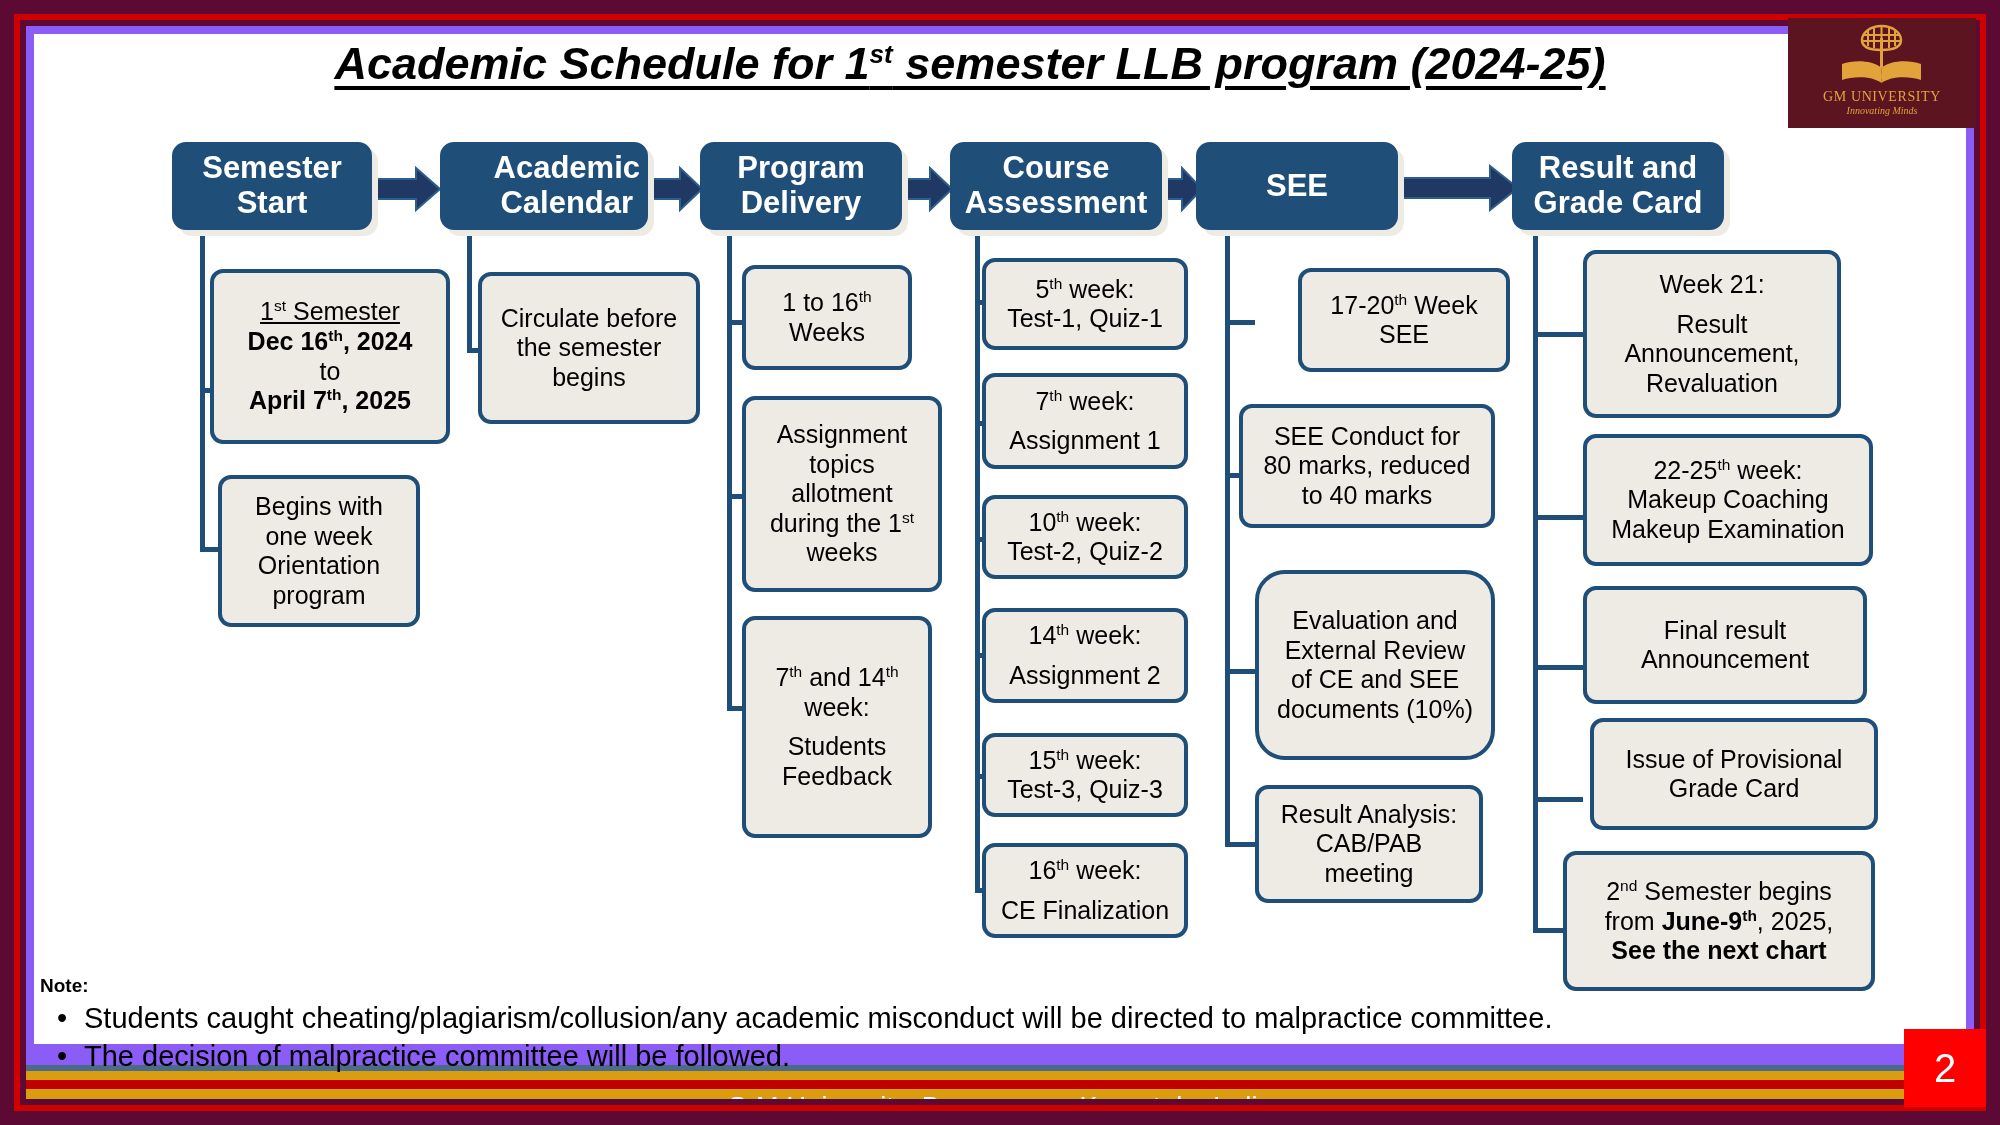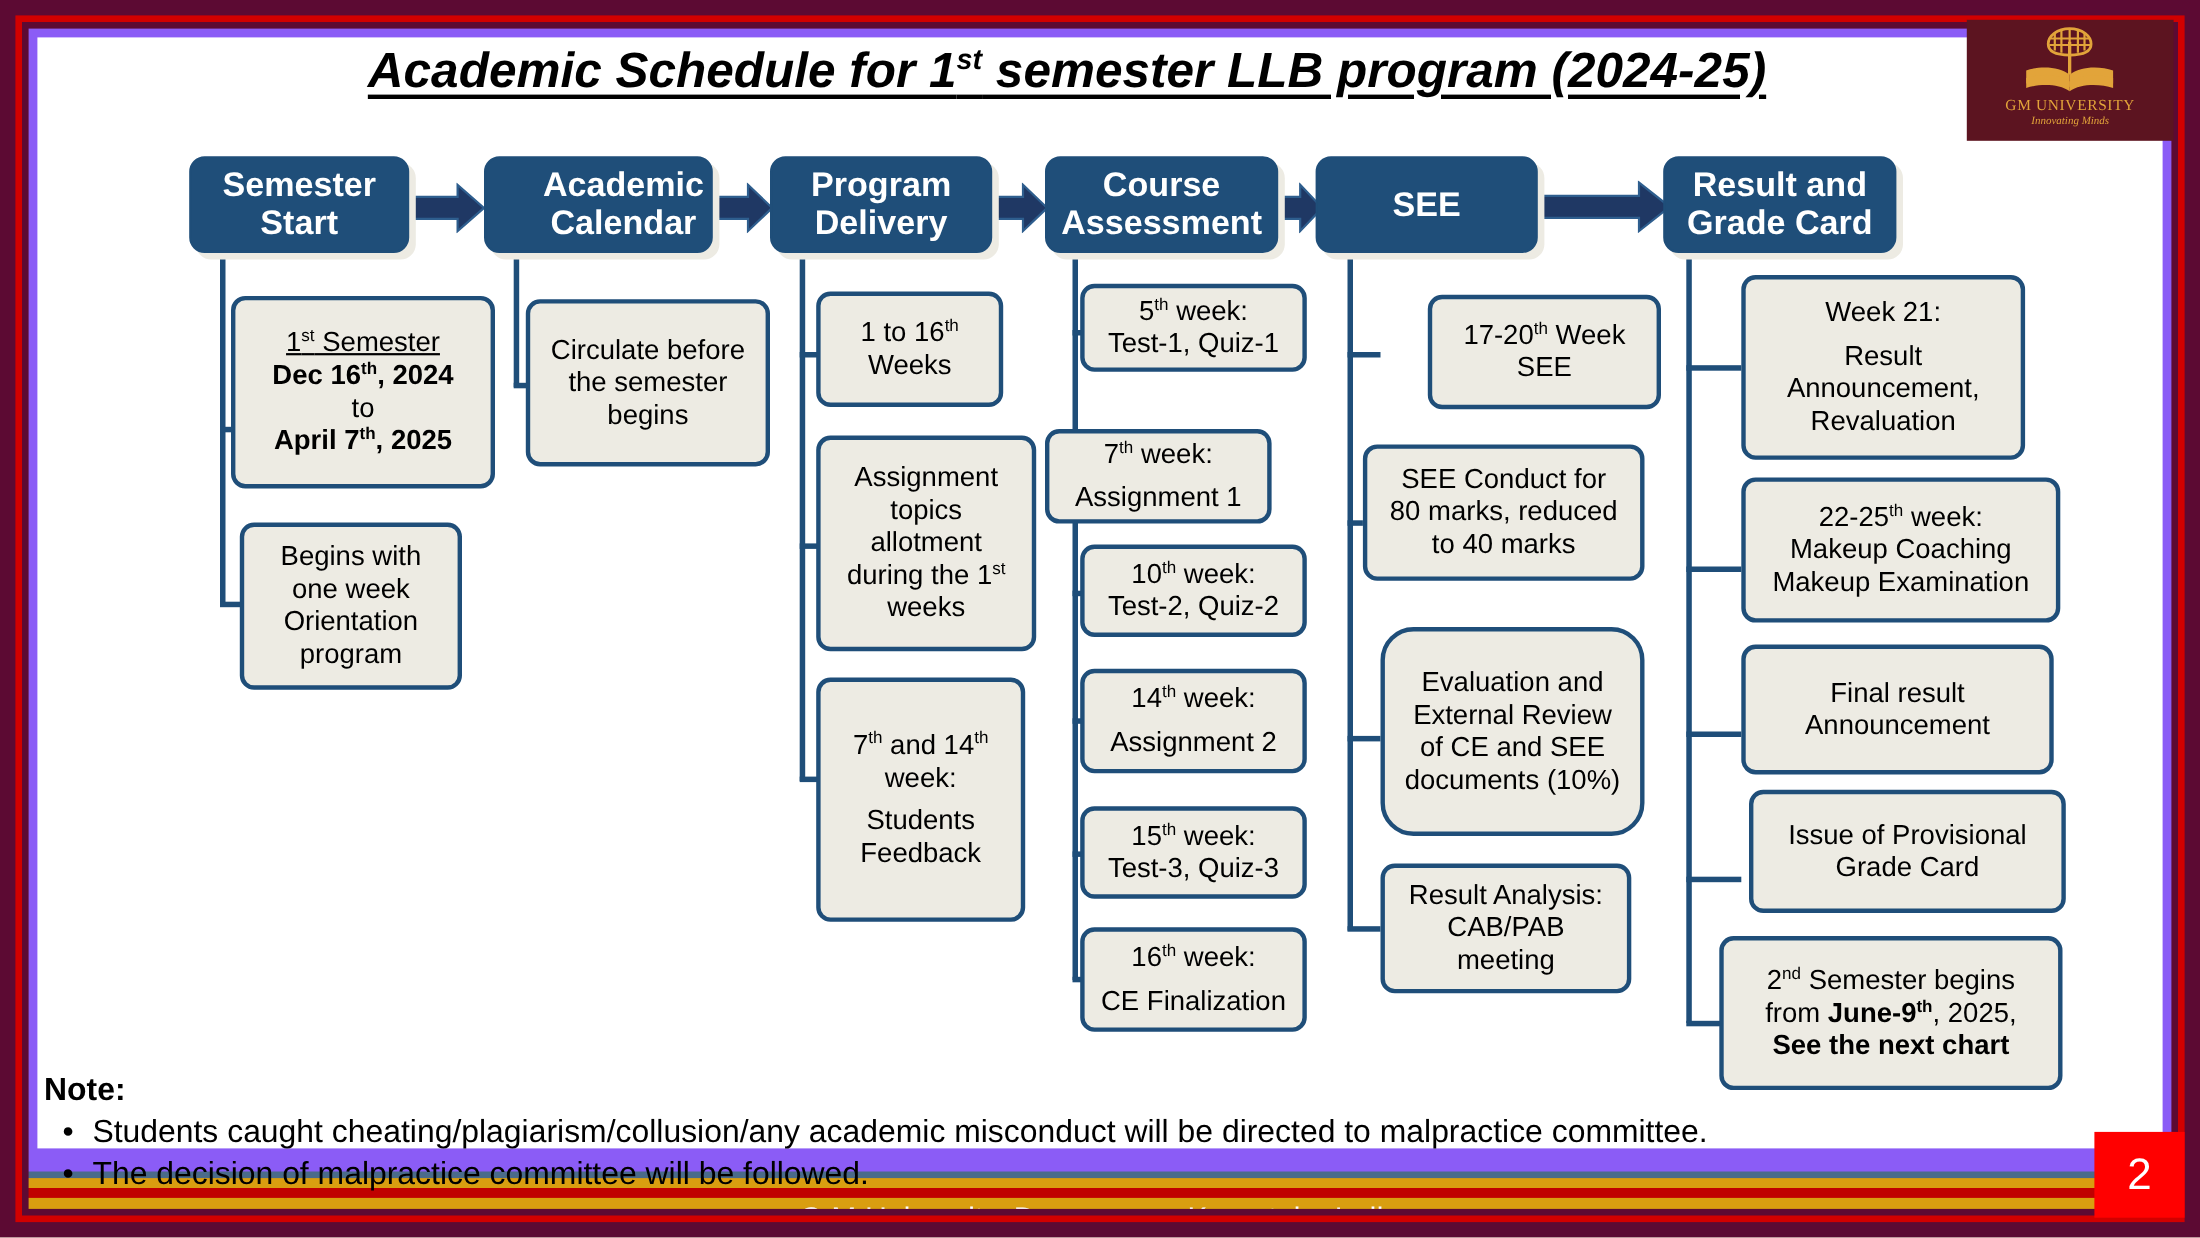--- a/index.html
+++ b/index.html
@@ -151,21 +151,21 @@
     position: absolute; height: 5px; background: #1F4E79; z-index: 5;
   }
 
   
   .note {
     position: absolute; left: 40px; top: 975px; width: 1720px;
     color: #000000;
     font-family: "Liberation Sans", sans-serif;
     z-index: 20;
   }
-  .note-title { font-size: 29px; font-weight: bold; }
+  .note-title { font-size: 19px; font-weight: bold; }
   .note-row { display: flex; font-size: 29px; margin-top: 5px; }
   .note-bullet { width: 44px; flex: 0 0 44px; text-align: center; }
   .note-text { flex: 1; }
 </style>
 </head>
 <body>
 
 <div id="slide">
 
   <div class="inner-white"></div>
@@ -327,28 +327,28 @@
     <div class="node" style="left:742px; top:616px; width:190px; height:222px;">
       <span>
         <span><span>7</span><sup>th</sup><span> and 14</span><sup>th</sup></span><br>
         <span>week:</span>
         <span class="gap"></span>
         <span>Students</span><br>
         <span>Feedback</span>
       </span>
     </div>
 
-    <div class="node" style="left:982px; top:258px; width:206px; height:80px;">
+    <div class="node" style="left:982px; top:258px; width:206px; height:92px;">
       <span>
         <span><span>5</span><sup>th</sup><span> week:</span></span><br>
         <span>Test-1, Quiz-1</span>
       </span>
     </div>
 
-    <div class="node" style="left:950px; top:373px; width:206px; height:86px;margin-top:17px;">
+    <div class="node" style="left:982px; top:373px; width:206px; height:96px;">
       <span>
         <span><span>7</span><sup>th</sup><span> week:</span></span>
         <span class="gap"></span>
         <span>Assignment 1</span>
       </span>
     </div>
 
     <div class="node" style="left:982px; top:495px; width:206px; height:84px;">
       <span>
         <span><span>10</span><sup>th</sup><span> week:</span></span><br>

